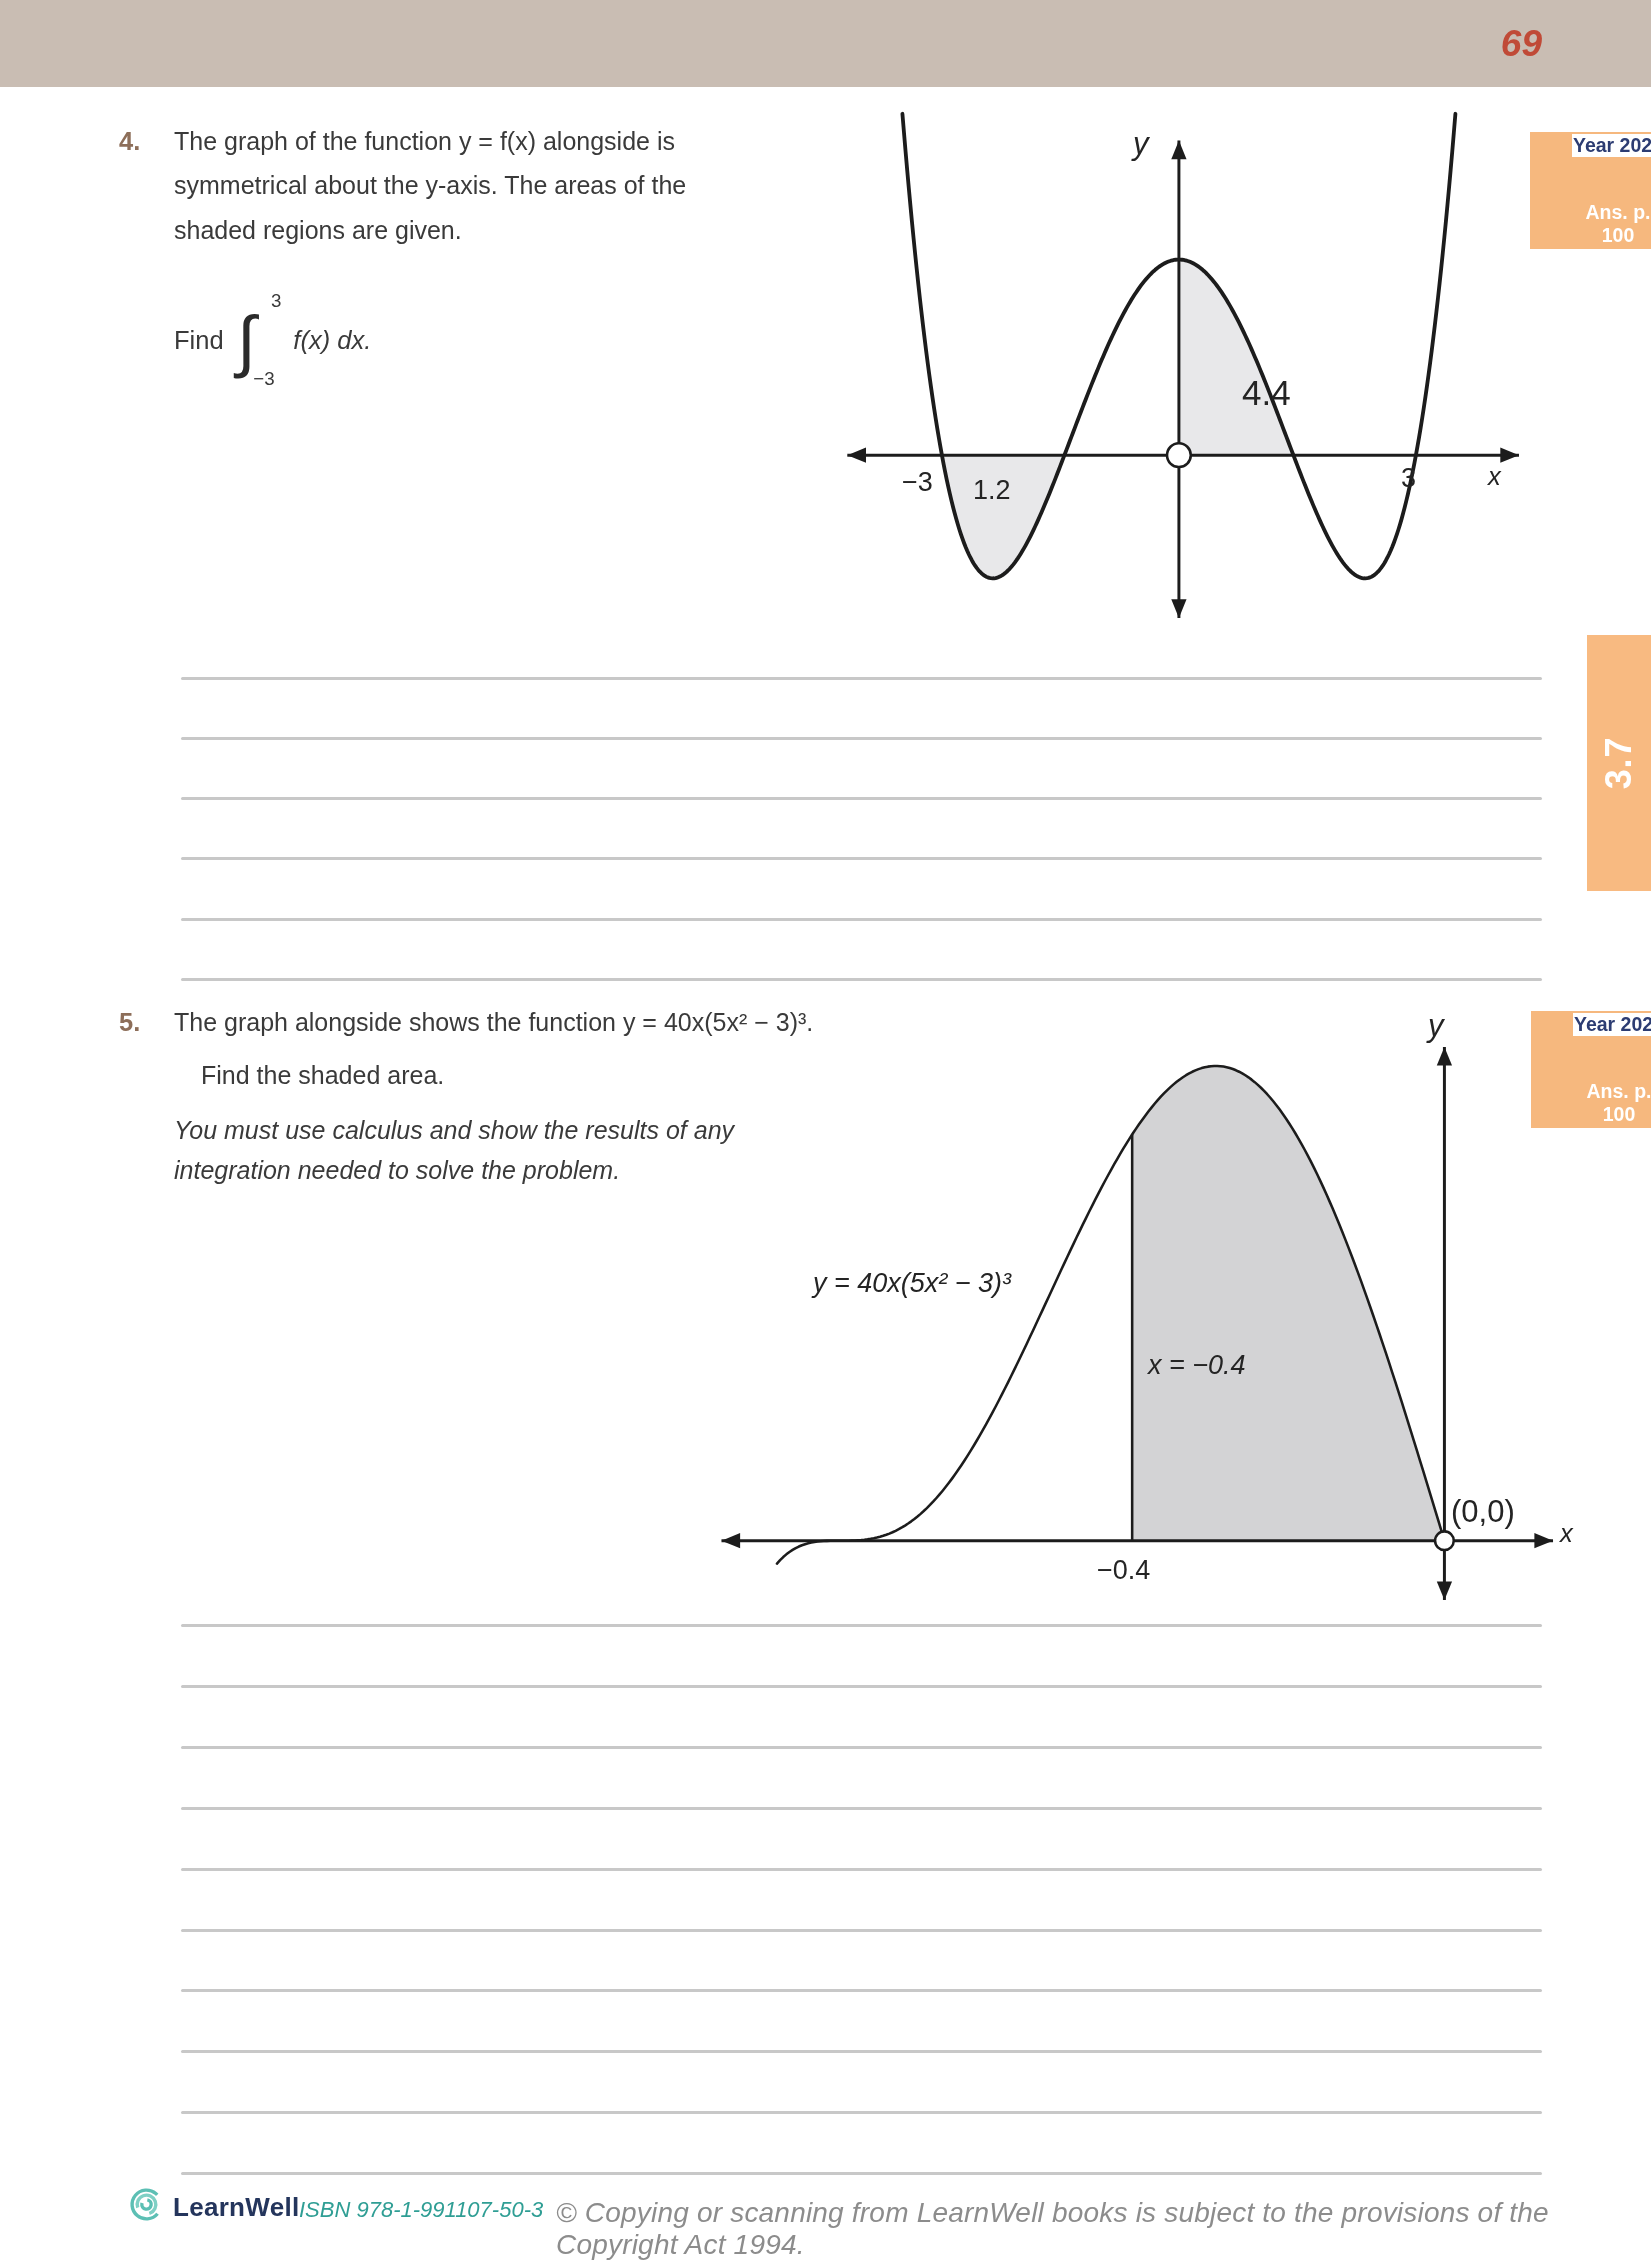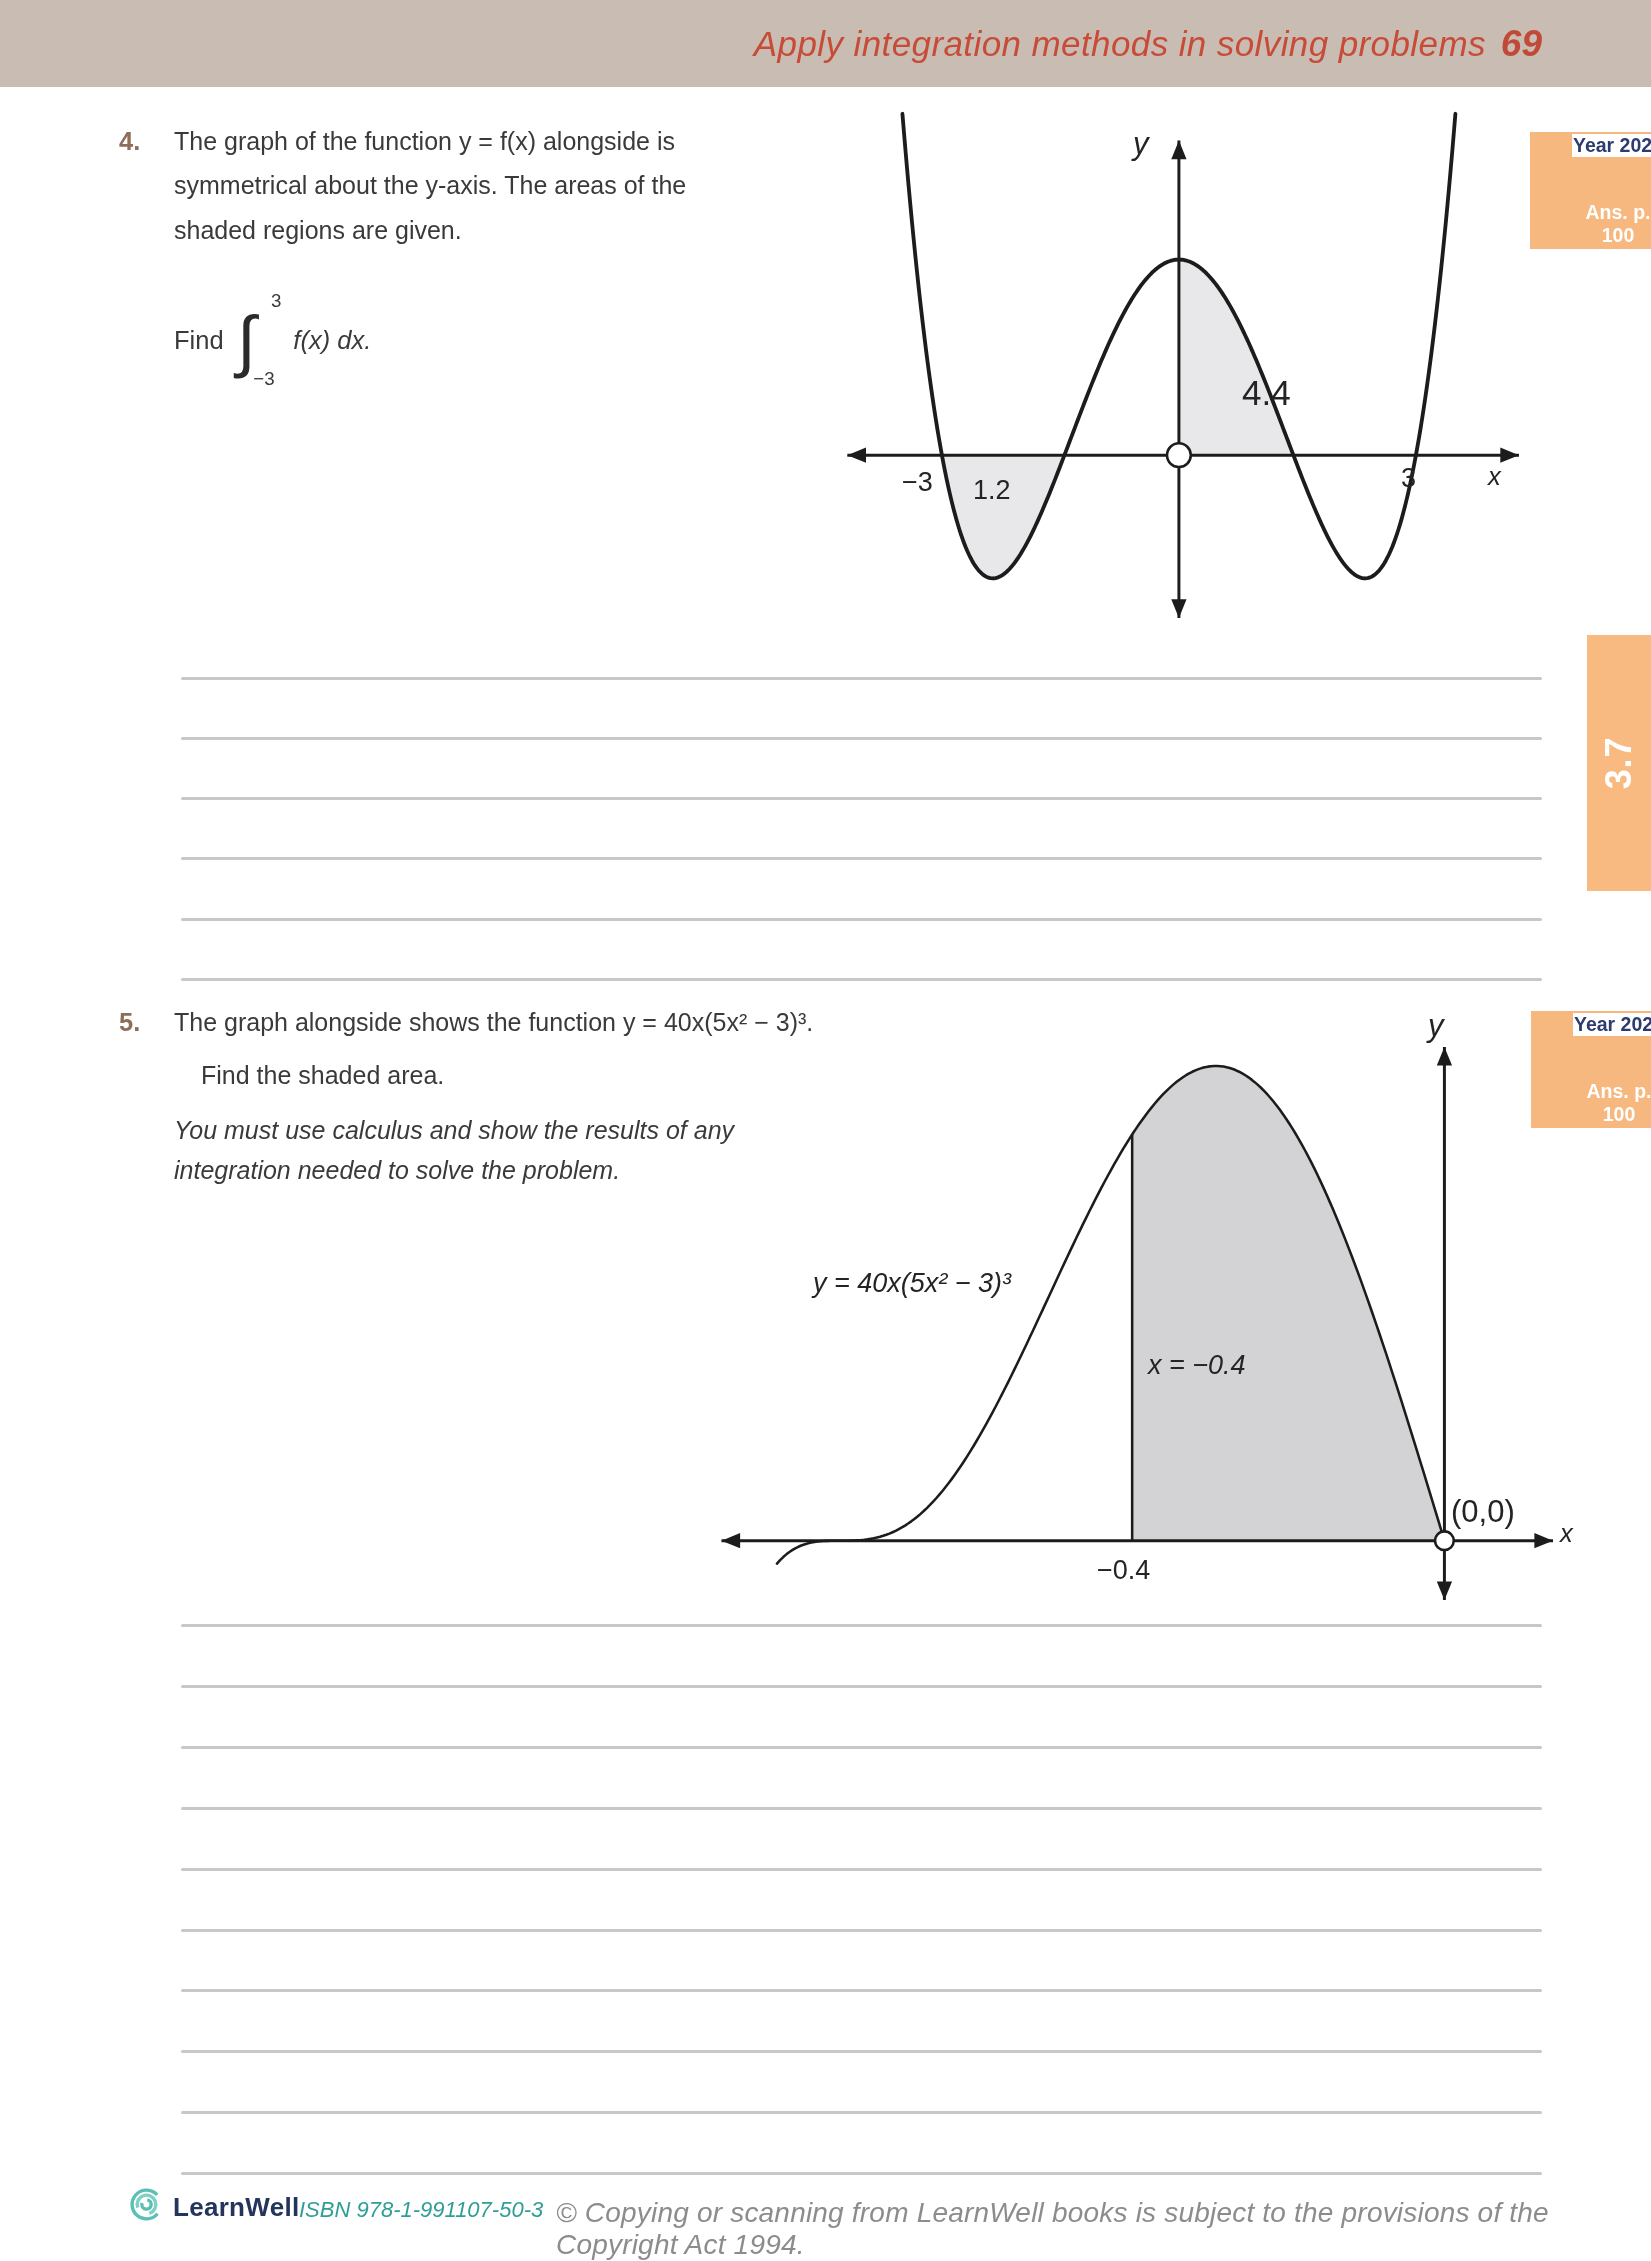--- a/index.html
+++ b/index.html
@@ -38,21 +38,20 @@
   
   .footer-logo{position:absolute;left:127px;top:2185px;}
   .footer-brand{position:absolute;left:173px;top:2192px;font-size:26px;font-weight:700;color:#24355c;letter-spacing:0.3px;}
   .footer-isbn{position:absolute;left:299px;top:2197px;font-size:22px;font-style:italic;color:#2f9e94;}
   .footer-copy{position:absolute;left:556px;top:2197px;font-size:28px;font-style:italic;color:#8c8c8c;letter-spacing:0.2px;}
 </style>
 </head>
 <body>
 
 <div class="header-band">
-  <span class="header-title">Apply integration methods in solving problems</span>
   <span class="header-pagenum">69</span>
 </div>
 
 <div class="section-tab">
   <span>3.7</span>
 </div>
 
 <div class="qnum" style="left:119px;top:127px;">4.</div>
 <div class="qline" style="left:174px;top:127px;">The graph of the function y = f(x) alongside is</div>
 <div class="qline" style="left:174px;top:171px;">symmetrical about the y-axis. The areas of the</div>

